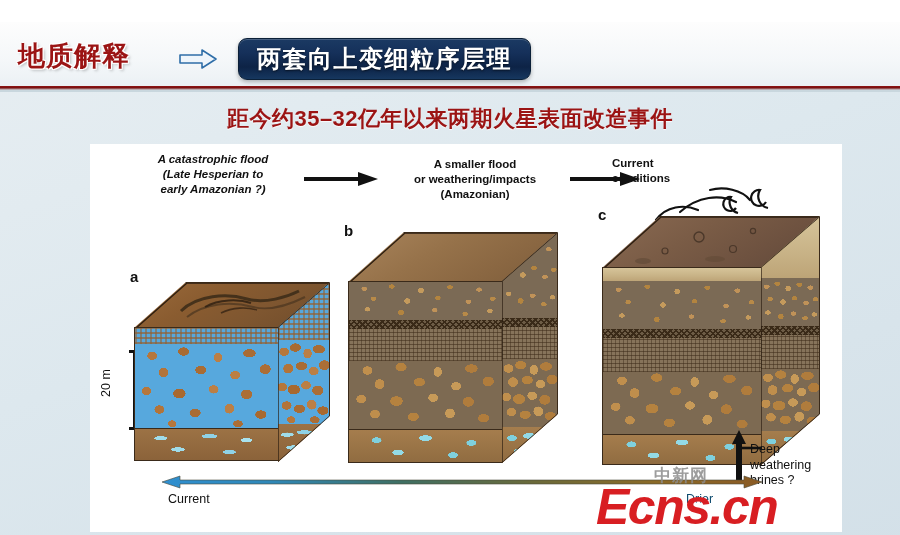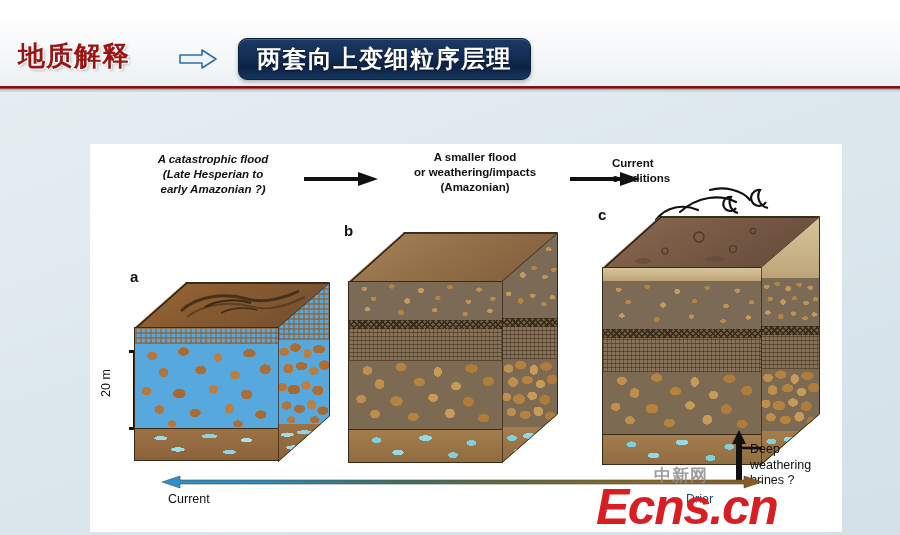--- a/index.html
+++ b/index.html
@@ -71,21 +71,21 @@
     background: #ffffff;
   }
 
   .cap {
     position: absolute;
     font-size: 11.5px; font-weight: bold; color: #111;
     text-align: center; line-height: 1.32;
     white-space: pre-line;
   }
   #cap-a { left: 28px;  top: 8px;  width: 190px; font-style: italic; }
-  #cap-b { left: 290px; top: 6px; width: 190px; }
+  #cap-b { left: 290px; top: 13px; width: 190px; }
   #cap-c { left: 522px; top: 12px; width: 120px; text-align: left; }
 
   .flowarrow { position: absolute; height: 14px; }
   #flow-1 { left: 214px; top: 28px; width: 74px; }
   #flow-2 { left: 480px; top: 28px; width: 70px; }
 
   .panel-letter {
     position: absolute; font-size: 15px; font-weight: bold; color: #111;
   }
   #letter-a { left: 40px;  top: 124px; }
@@ -282,20 +282,21 @@
       </svg>
     </span>
 
     <div id="blue-box">
       <span id="blue-box-label">两套向上变细粒序层理</span>
     </div>
   </div>
   <div id="header-rule"></div>
   <div id="header-rule2"></div>
 
+  <div id="subtitle">距今约35–32亿年以来两期火星表面改造事件</div>
 
   <div id="figure">
 
     <div class="cap" id="cap-a">A catastrophic flood
 (Late Hesperian to
 early Amazonian ?)</div>
     <div class="cap" id="cap-b">A smaller flood
 or weathering/impacts
 (Amazonian)</div>
     <div class="cap" id="cap-c">Current

